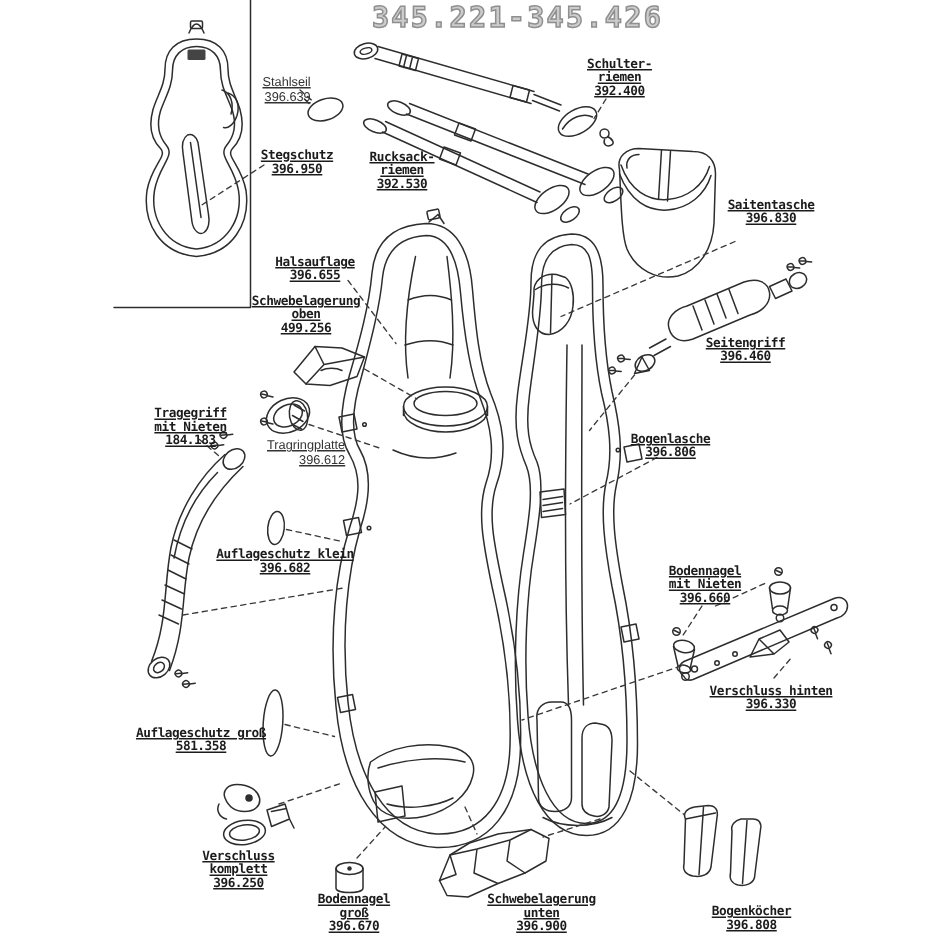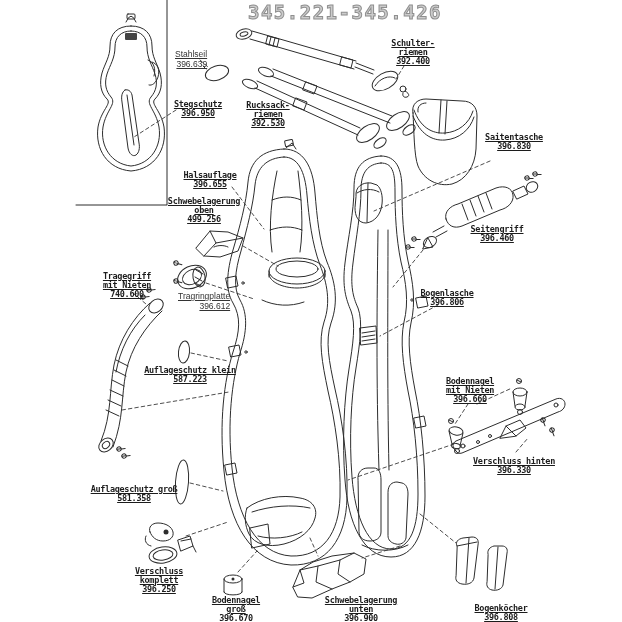--- a/index.html
+++ b/index.html
@@ -289,36 +289,36 @@
 </div>
 
 <div class="lbl" style="left:497px;top:225px">
   <div>Seitengriff</div>
       <div>396.460</div>
 </div>
 
 <div class="lbl" style="left:127px;top:272px">
   <div>Tragegriff</div>
       <div>mit Nieten</div>
-      <div>740.600</div>
+      <div>184.183</div>
 </div>
 
 <div class="lbl light left" style="left:178px;top:291px">
   <div>Tragringplatte</div>
       <div>396.612</div>
 </div>
 
 <div class="lbl" style="left:447px;top:289px">
   <div>Bogenlasche</div>
       <div>396.806</div>
 </div>
 
 <div class="lbl" style="left:190px;top:366px">
   <div>Auflageschutz klein</div>
-      <div>587.223</div>
+      <div>396.682</div>
 </div>
 
 <div class="lbl" style="left:470px;top:377px">
   <div>Bodennagel</div>
       <div>mit Nieten</div>
       <div>396.660</div>
 </div>
 
 <div class="lbl" style="left:514px;top:457px">
   <div>Verschluss hinten</div>

